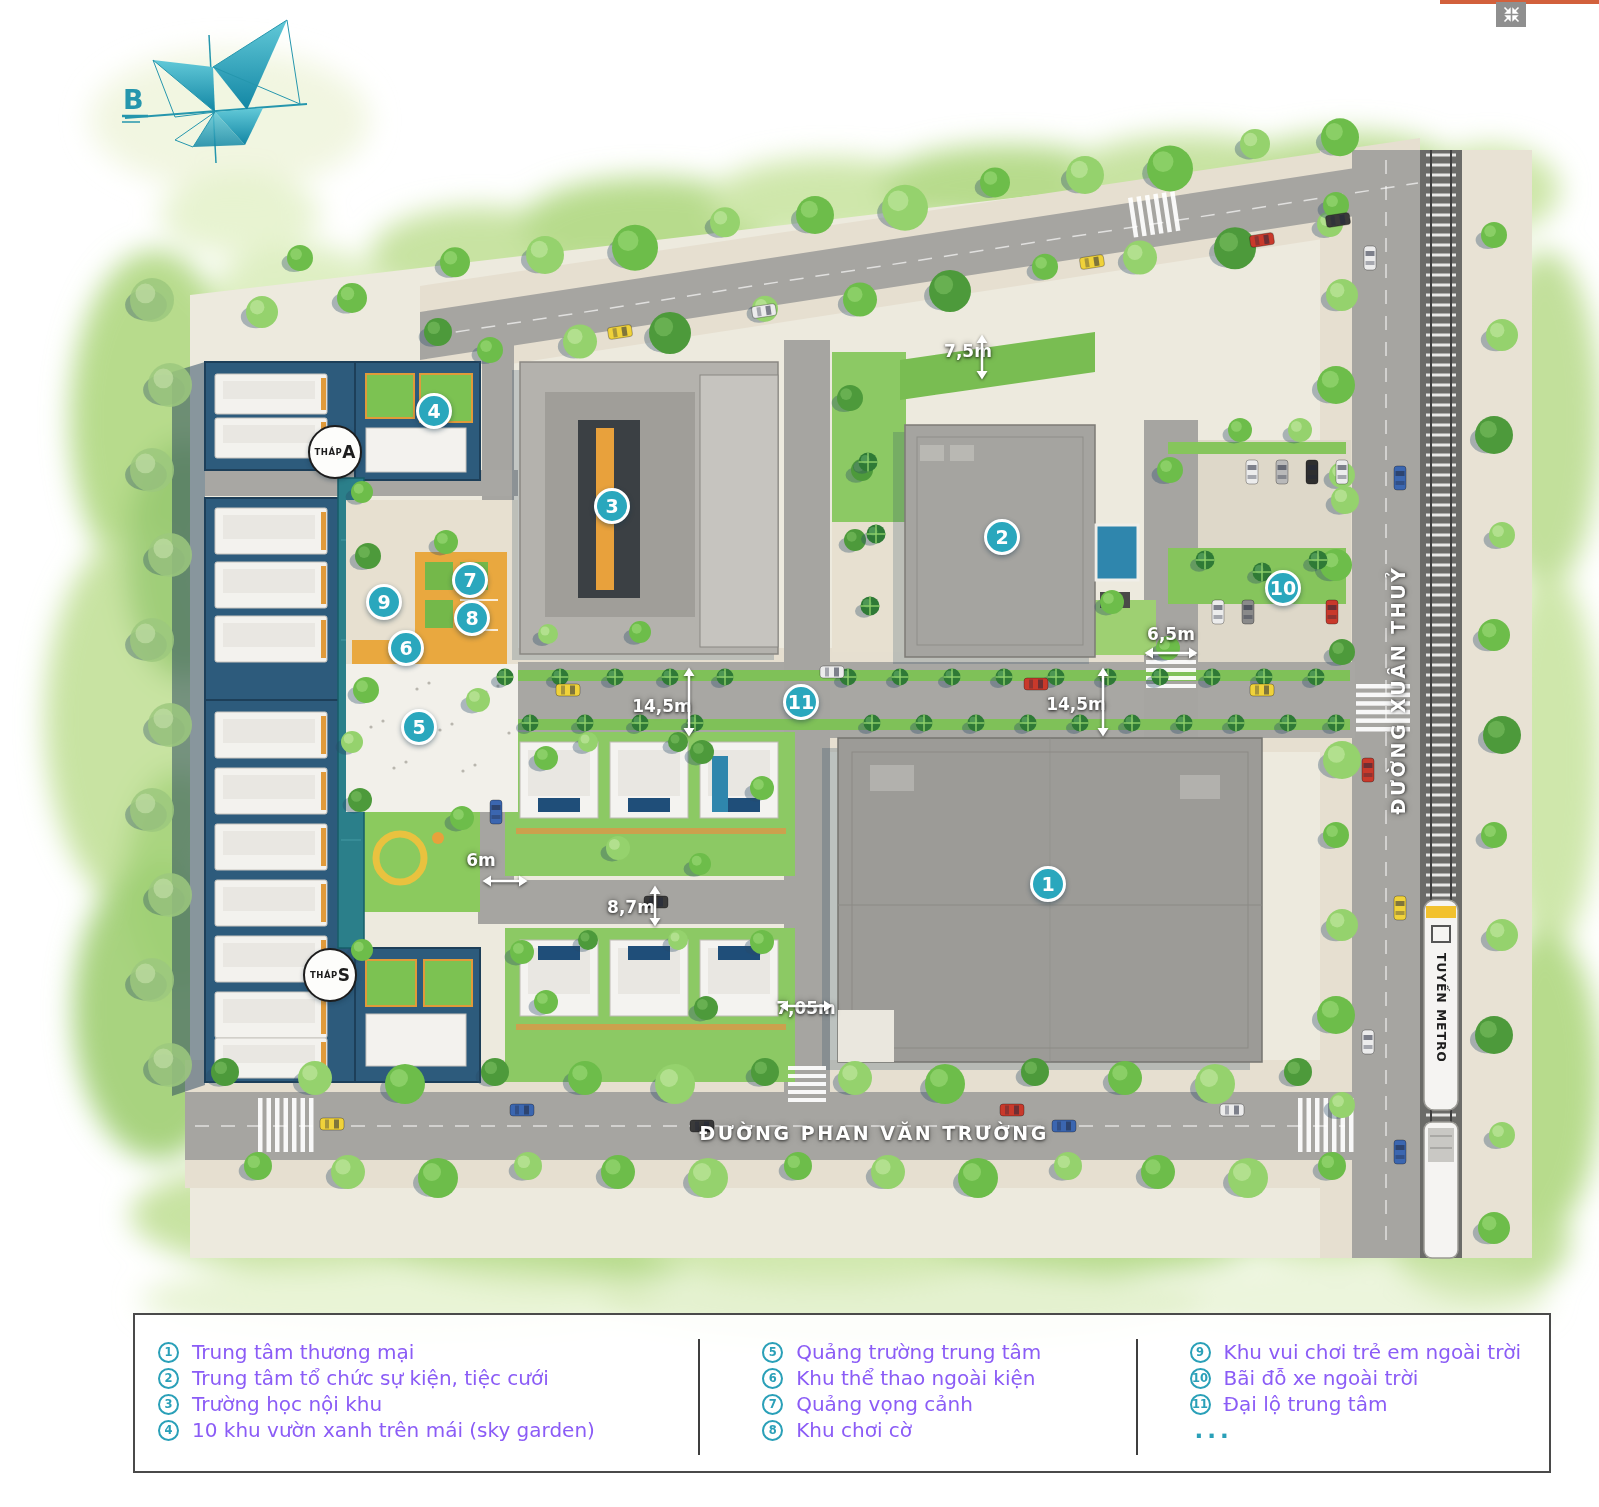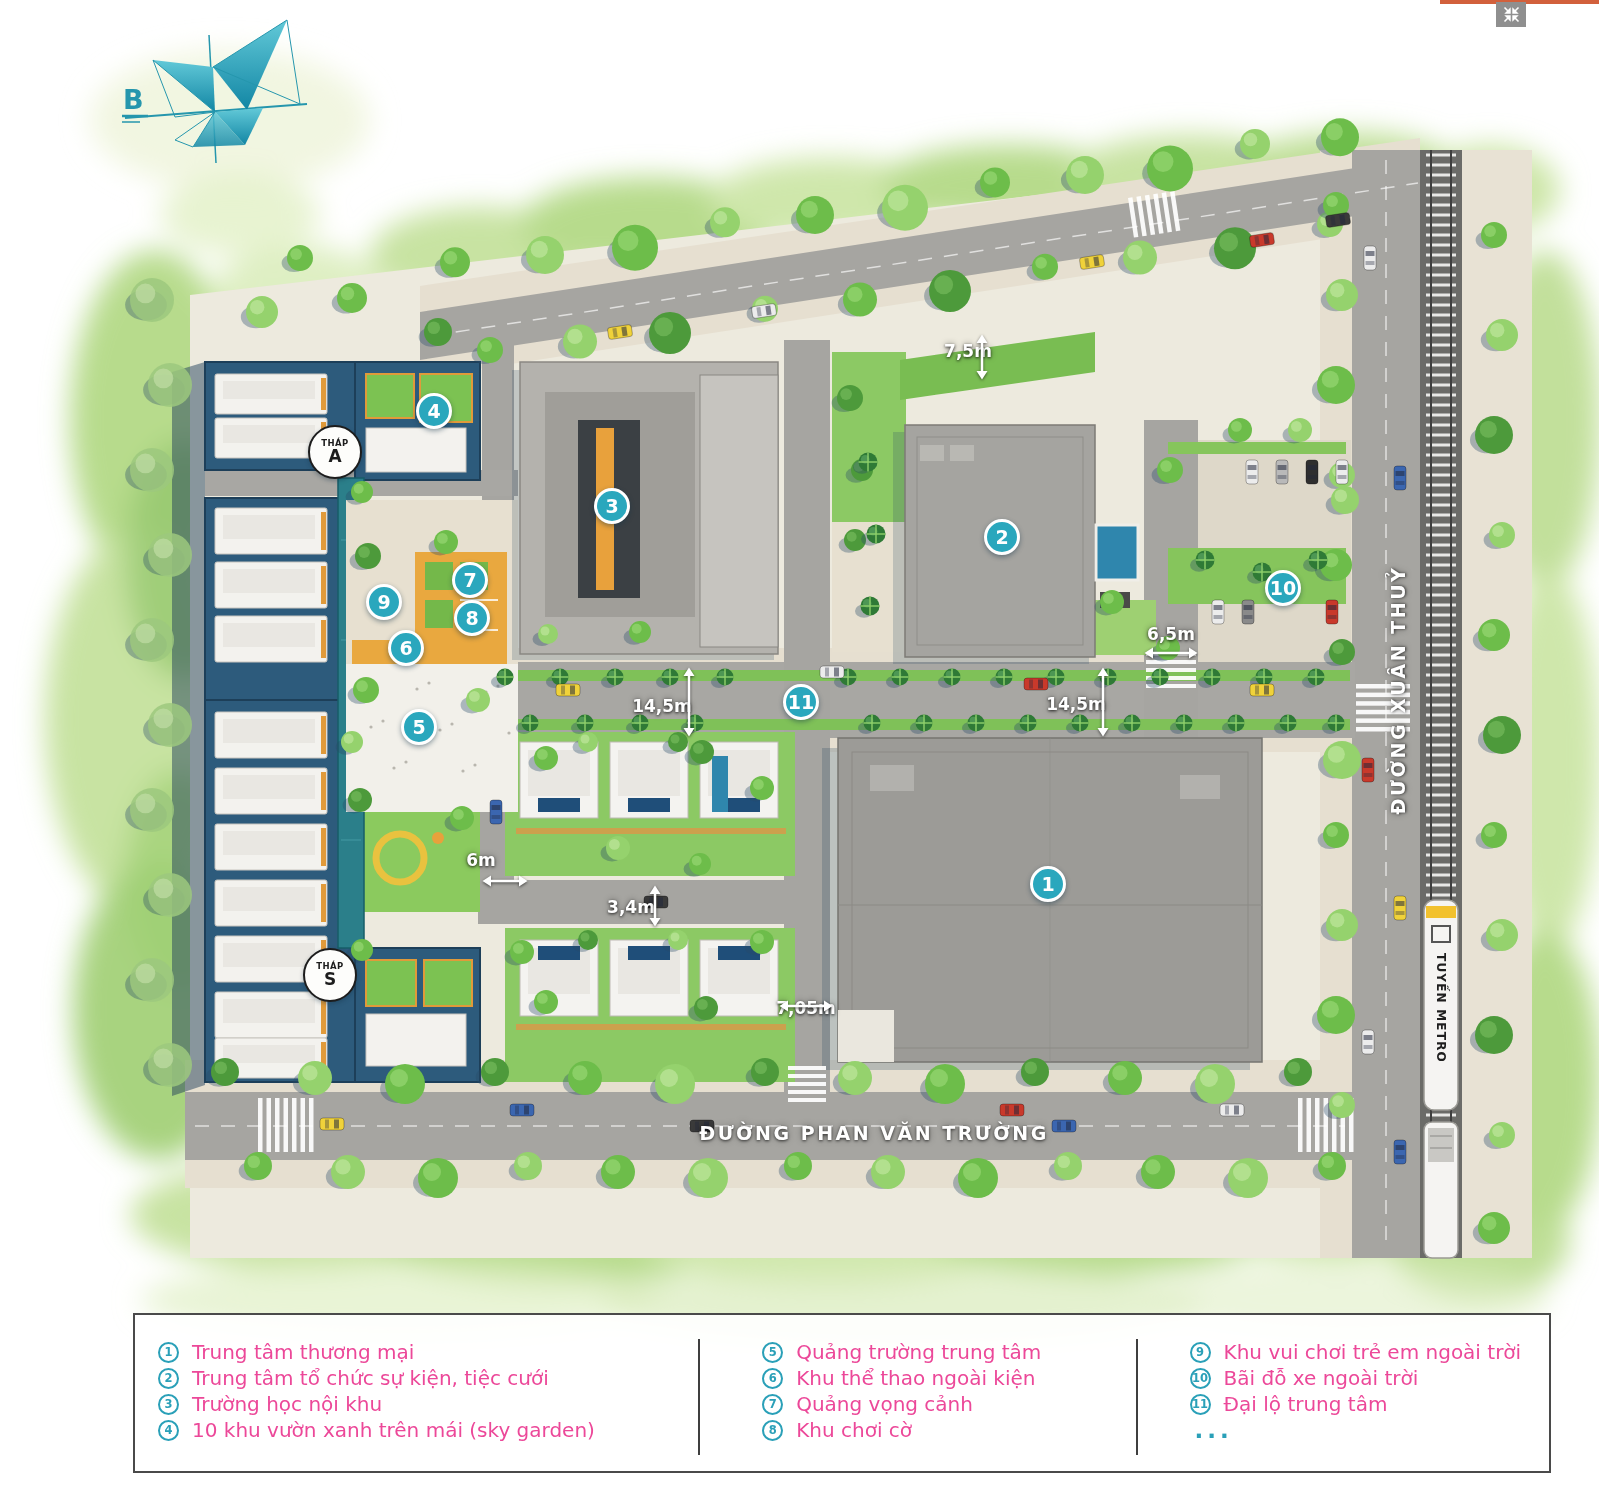--- a/index.html
+++ b/index.html
@@ -16,21 +16,21 @@
     transform:translate(-50%,-50%);box-shadow:0 2px 5px rgba(20,50,70,.45);}
 
   
   .dim-text{position:absolute;transform:translate(-50%,-50%);color:#fff;font-weight:bold;
     font-size:17px;text-shadow:0 1px 3px rgba(0,0,0,.75),0 0 6px rgba(0,0,0,.4);white-space:nowrap;}
   .dim-arrow{position:absolute;filter:drop-shadow(0 1px 1.5px rgba(0,0,0,.6));}
 
   
   .tower-badge{position:absolute;width:54px;height:54px;border-radius:50%;background:#fdfdfb;
     border:2.5px solid #1d1d1d;box-sizing:border-box;transform:translate(-50%,-50%);
-    display:flex;flex-direction:column;align-items:center;justify-content:center;line-height:1;
+    display:flex;flex-direction:row;align-items:center;justify-content:center;line-height:1;
     box-shadow:0 2px 4px rgba(20,50,70,.35);}
   .tower-top{font-size:8.5px;font-weight:bold;color:#1d1d1d;letter-spacing:.5px;}
   .tower-letter{font-size:17px;font-weight:bold;color:#1d1d1d;margin-top:1px;}
 
   
   .street-label{position:absolute;color:#fff;font-weight:bold;font-size:19px;letter-spacing:2.5px;
     white-space:nowrap;text-shadow:0 1px 3px rgba(0,0,0,.65),0 0 7px rgba(0,0,0,.35);
     transform:translate(-50%,-50%);}
   .street-label.vertical{transform:translate(-50%,-50%) rotate(-90deg);}
   .metro-label{position:absolute;color:#1e1e1e;font-weight:bold;font-size:12px;letter-spacing:1.2px;
@@ -41,21 +41,21 @@
     background:rgba(255,255,255,.9);border:2px solid #4a4a4a;box-sizing:border-box;}
   #legend-cols{display:flex;height:100%;padding:24px 0 16px 0;box-sizing:border-box;}
   .legend-col{box-sizing:border-box;}
   .legend-col.c0{width:564px;padding-left:23px;}
   .legend-col.c1{width:438px;padding-left:62px;border-left:2px solid #3f3f3f;}
   .legend-col.c2{width:414px;padding-left:52px;border-left:2px solid #3f3f3f;}
   .legend-item{display:flex;align-items:center;height:26px;}
   .legend-num{width:21px;height:21px;min-width:21px;border-radius:50%;border:2px solid #2aa0b8;
     box-sizing:border-box;color:#2aa0b8;font-size:11.5px;font-weight:bold;display:flex;
     align-items:center;justify-content:center;margin-right:13px;background:#fff;}
-  .legend-label{font-size:20px;color:#ec4899;line-height:1;white-space:nowrap;}
+  .legend-label{font-size:20px;color:#8b5cf6;line-height:1;white-space:nowrap;}
   .legend-more{color:#2aa0b8;font-size:23px;font-weight:bold;letter-spacing:4px;
     margin-left:5px;line-height:20px;}
 
   
   .accent-bar{position:absolute;left:1440px;top:0;width:159px;height:4px;background:#d2603c;}
   .fs-btn{position:absolute;left:1496px;top:2px;width:30px;height:25px;background:#8f8f8f;
     border:none;display:flex;align-items:center;justify-content:center;cursor:pointer;padding:0;}
 
   #compass{position:absolute;left:95px;top:5px;}
 </style>
@@ -1284,21 +1284,21 @@
         <line x1="10" y1="7" x2="10" y2="63" stroke="#fff" stroke-width="2.5"></line>
         <polygon points="10,0.5 4.5,9 15.5,9" fill="#fff"></polygon>
         <polygon points="10,69.5 4.5,61 15.5,61" fill="#fff"></polygon>
       </svg>
       <div class="dim-text" style="left: 481px; top: 860px;">6m</div>
       <svg class="dim-arrow" width="46" height="20" style="left: 482px; top: 871px;">
         <line x1="7" y1="10" x2="39" y2="10" stroke="#fff" stroke-width="2.5"></line>
         <polygon points="0.5,10 9,4.5 9,15.5" fill="#fff"></polygon>
         <polygon points="45.5,10 37,4.5 37,15.5" fill="#fff"></polygon>
       </svg>
-      <div class="dim-text" style="left: 631px; top: 907px;">3,4m</div>
+      <div class="dim-text" style="left: 631px; top: 907px;">8,7m</div>
       <svg class="dim-arrow" width="20" height="42" style="left: 645px; top: 885px;">
         <line x1="10" y1="7" x2="10" y2="35" stroke="#fff" stroke-width="2.5"></line>
         <polygon points="10,0.5 4.5,9 15.5,9" fill="#fff"></polygon>
         <polygon points="10,41.5 4.5,33 15.5,33" fill="#fff"></polygon>
       </svg>
       <div class="dim-text" style="left: 806px; top: 1008px;">7,05m</div>
       <svg class="dim-arrow" width="54" height="20" style="left: 779px; top: 996px;">
         <line x1="7" y1="10" x2="47" y2="10" stroke="#fff" stroke-width="2.5"></line>
         <polygon points="0.5,10 9,4.5 9,15.5" fill="#fff"></polygon>
         <polygon points="53.5,10 45,4.5 45,15.5" fill="#fff"></polygon>

